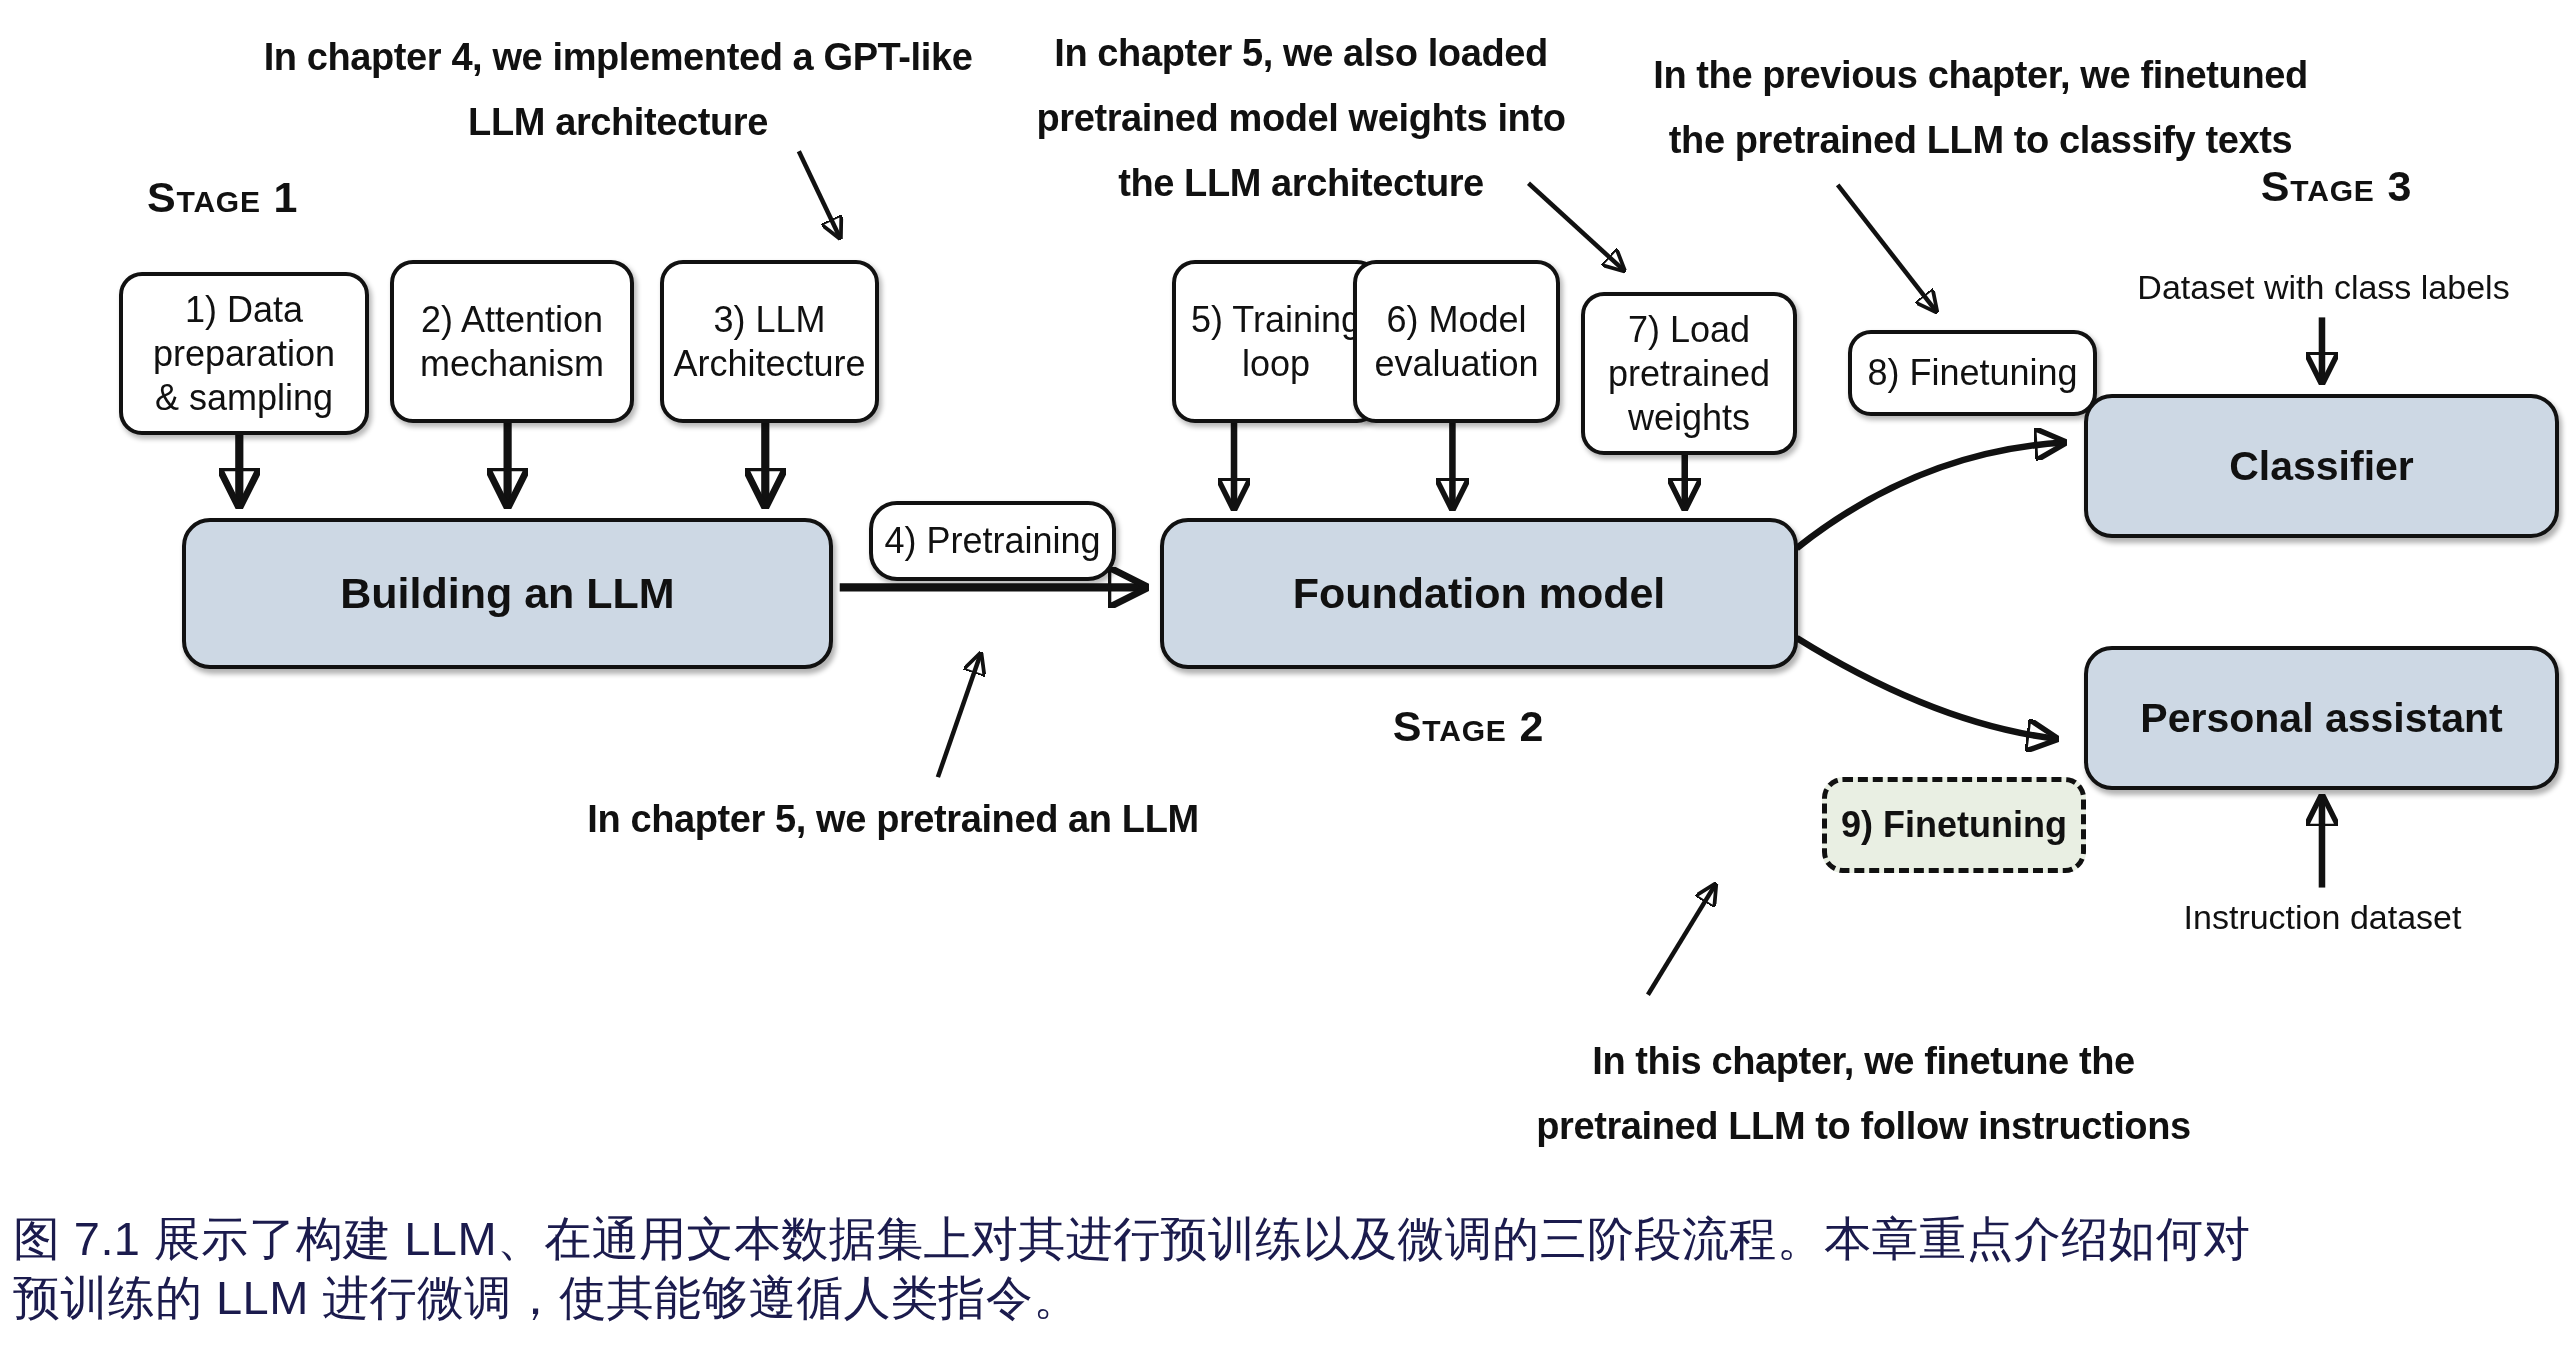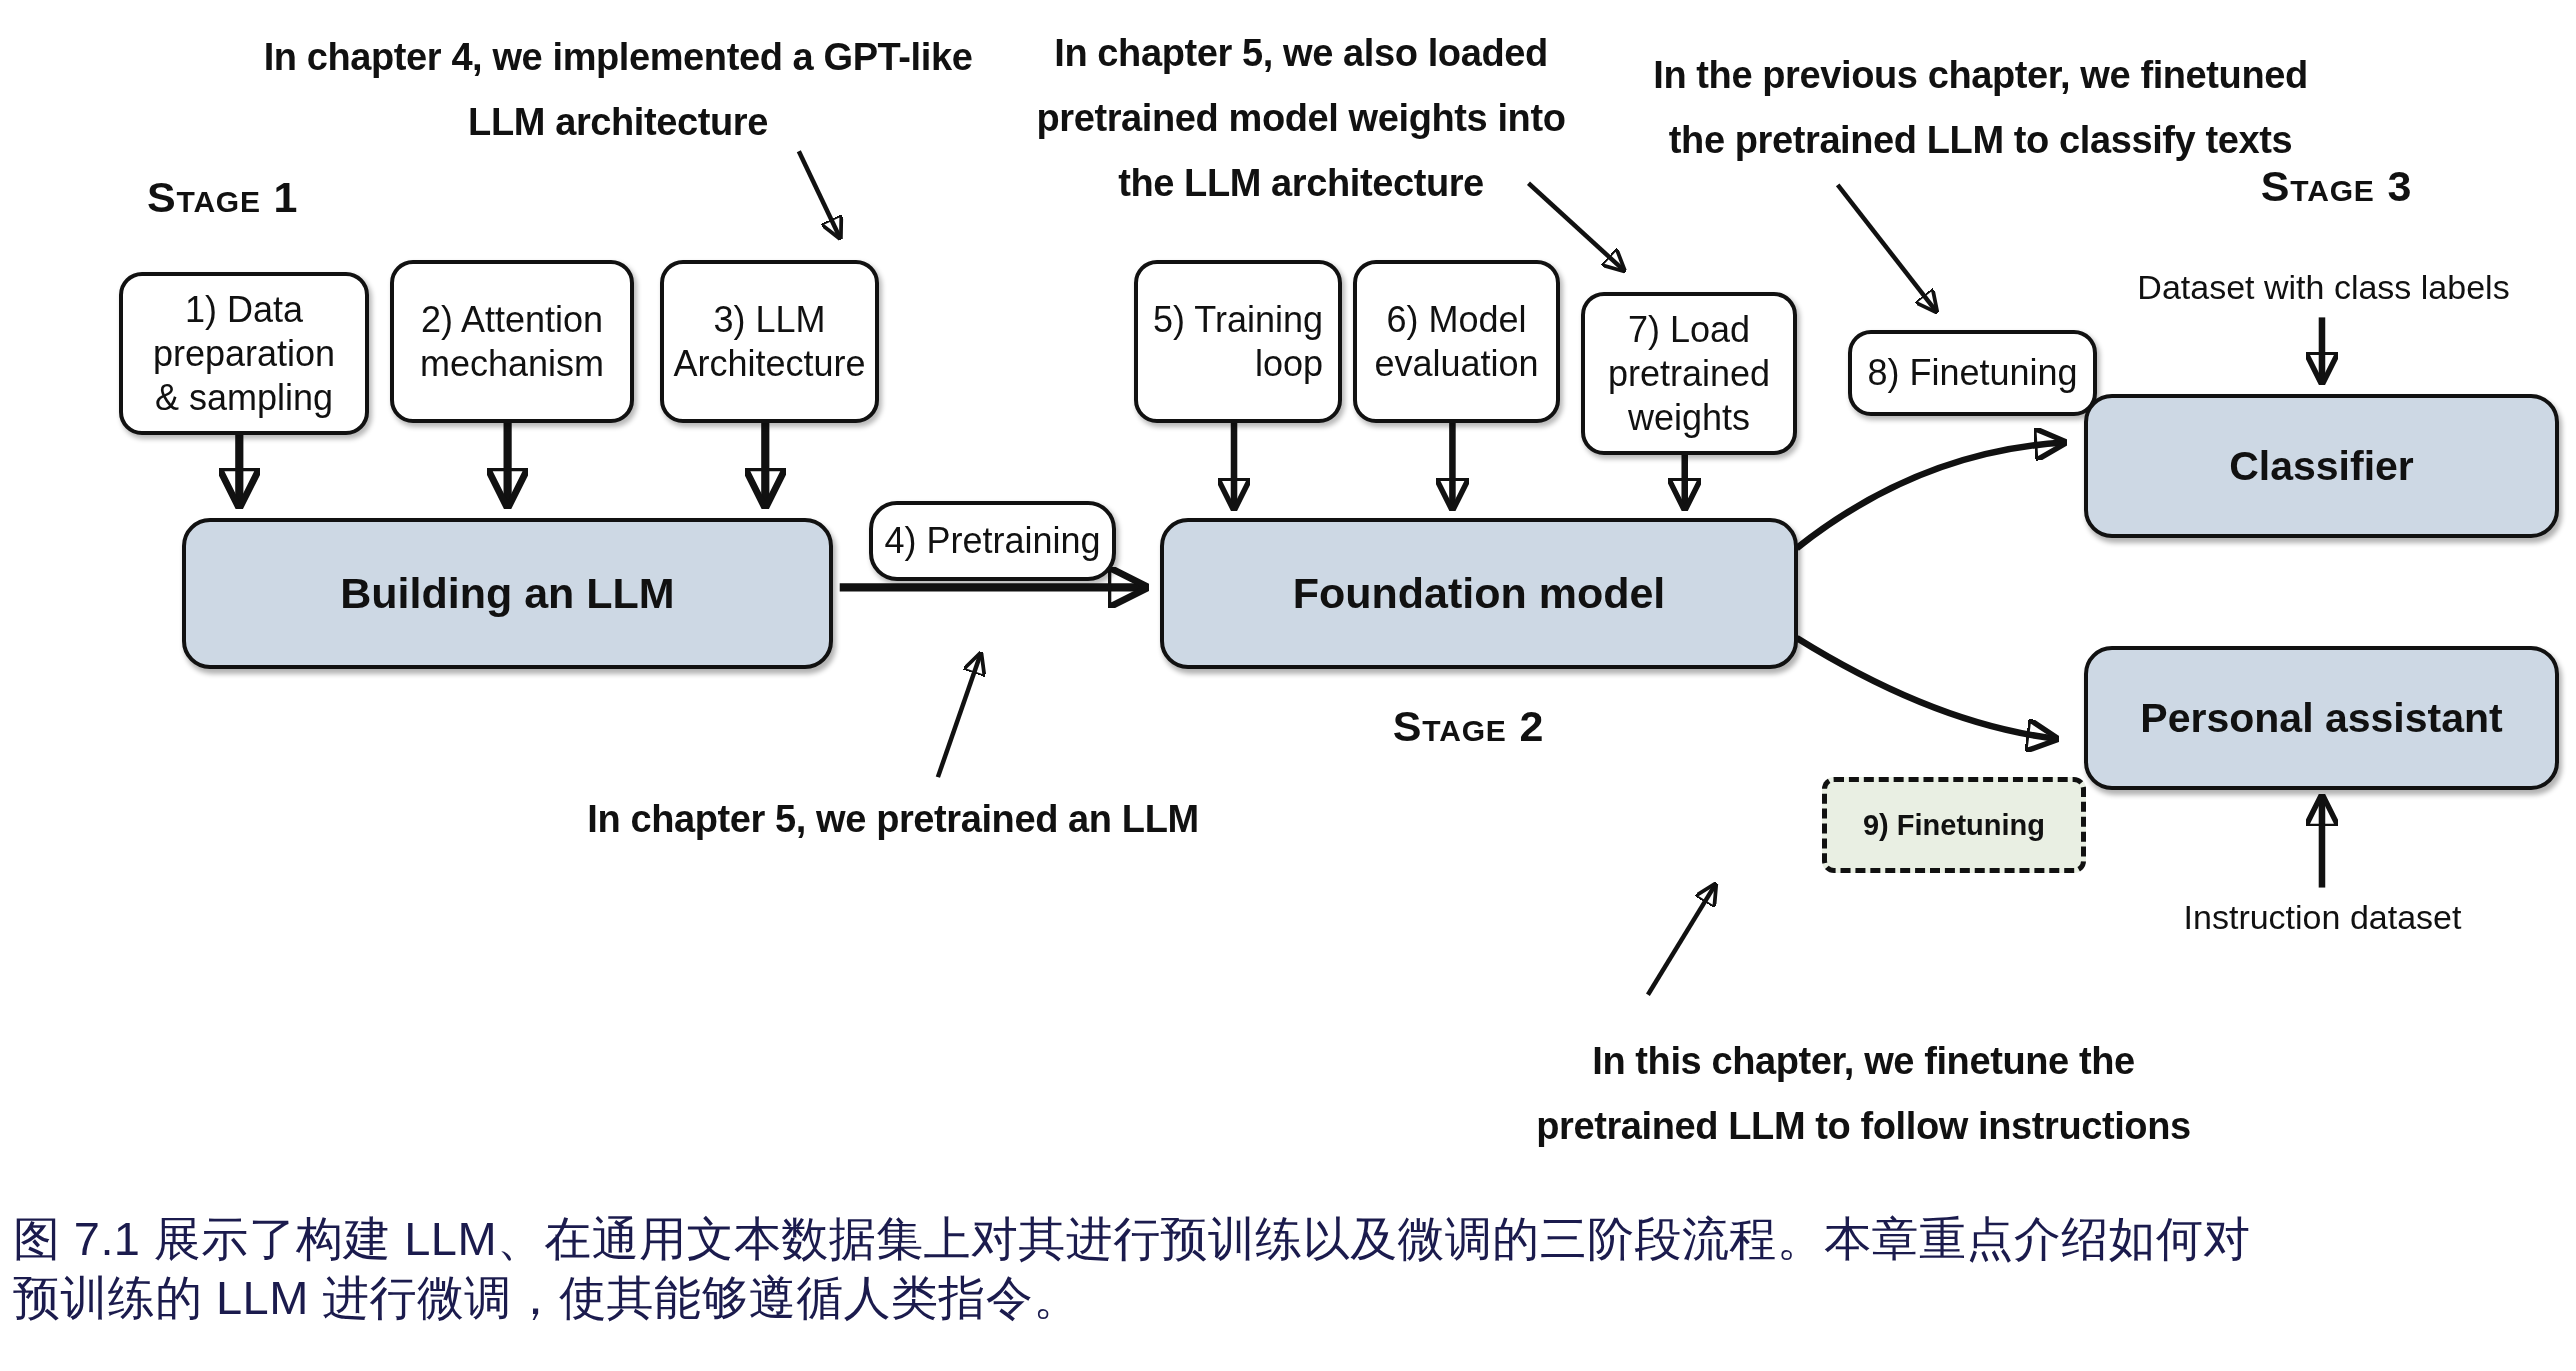--- a/index.html
+++ b/index.html
@@ -13,36 +13,36 @@
 
   .stage{position:absolute;font-weight:700;font-size:43px;font-variant-caps:small-caps;letter-spacing:0.8px;color:var(--ink);}
   .stage.center{text-align:center;}
 
   .wbox,.bbox,.gbox{position:absolute;display:flex;align-items:center;justify-content:center;
     text-align:center;white-space:pre-line;color:var(--ink);}
   .wbox{background:#ffffff;border:4.1px solid var(--ink);border-radius:23px;font-size:36px;line-height:44px;
     box-shadow:2.5px 3.3px 4.9px rgba(0,0,0,0.28);}
   .bbox{background:var(--box-blue);border:4.9px solid var(--ink);border-radius:28px;font-weight:700;font-size:43px;
     box-shadow:2.5px 4.1px 5.7px rgba(0,0,0,0.30);}
-  .gbox{background:var(--box-green);border:5.7px dashed var(--ink);border-radius:12px;font-weight:700;font-size:29px;}
+  .gbox{background:var(--box-green);border:5.7px dashed var(--ink);border-radius:21px;font-weight:700;font-size:36px;}
 
   .ann{position:absolute;font-weight:700;font-size:38px;line-height:65px;text-align:center;
     white-space:pre-line;letter-spacing:-0.4px;color:var(--ink);}
   .iolabel{position:absolute;font-size:34px;text-align:center;color:var(--ink);}
 
   
   .stage1{left:147px;top:173px;}
   .stage2{left:1358px;top:702px;width:221px;}
   .stage3{left:2226px;top:162px;width:221px;}
 
   .box-data-prep{left:119px;top:272px;width:242px;height:155px;}
   .box-attention{left:390px;top:260px;width:236px;height:155px;}
   .box-llm-arch{left:660px;top:260px;width:211px;height:155px;}
   .box-pretraining{left:869px;top:501px;width:239px;height:72px;border-radius:28px;}
-  .box-training-loop{left:1134px;top:260px;width:200px;height:155px;text-align:right;}
+  .box-training-loop{left:1172px;top:260px;width:200px;height:155px;}
   .box-model-eval{left:1353px;top:260px;width:199px;height:155px;}
   .box-load-weights{left:1581px;top:260px;width:208px;height:155px;margin-top:32px;}
   .box-finetuning-cls{left:1848px;top:330px;width:241px;height:78px;}
   .box-finetuning-instr{left:1822px;top:777px;width:254px;height:86px;}
 
   .box-building{left:182px;top:518px;width:643px;height:143px;}
   .box-foundation{left:1160px;top:518px;width:630px;height:143px;}
   .box-classifier{left:2084px;top:394px;width:467px;height:136px;font-size:41px;}
   .box-assistant{left:2084px;top:646px;width:467px;height:136px;font-size:41px;}
 

